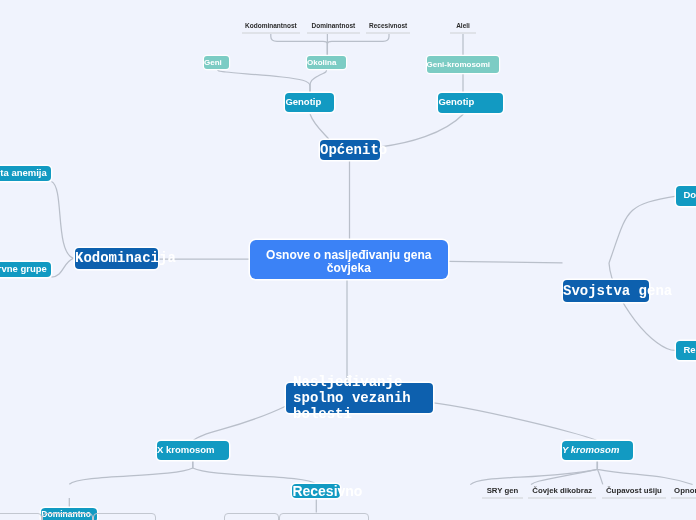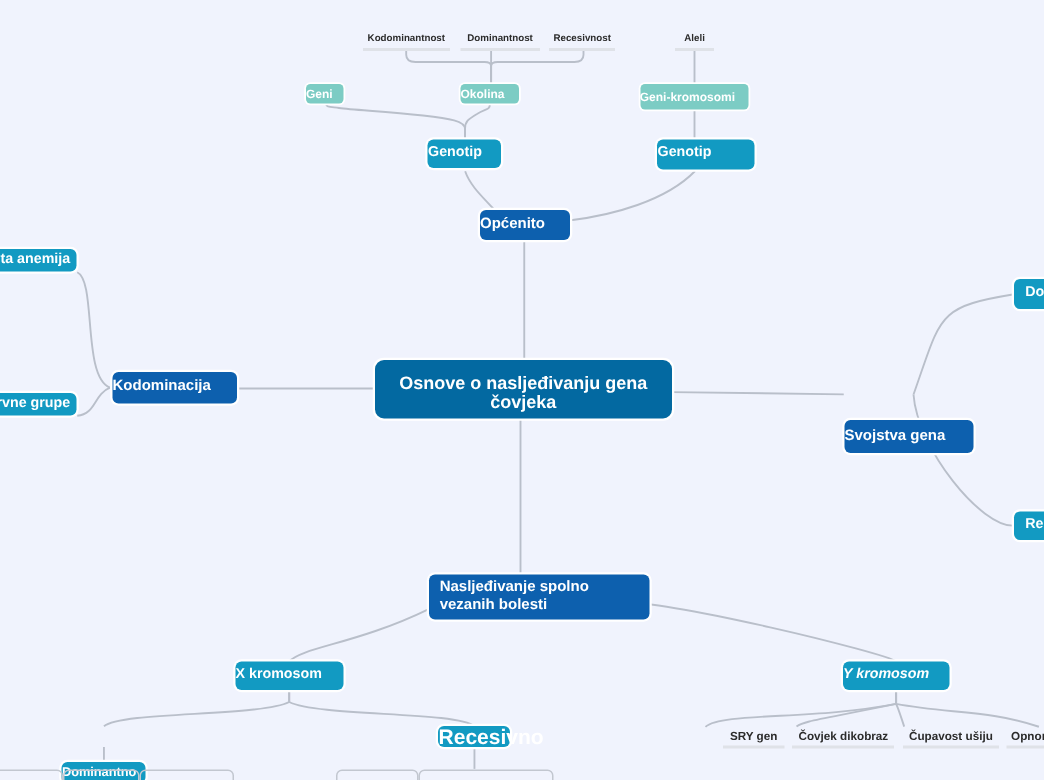--- a/index.html
+++ b/index.html
@@ -3,23 +3,23 @@
 <meta charset="utf-8">
 <style>
   html,body{margin:0;padding:0;}
   body{width:696px;height:520px;overflow:hidden;background:#f0f3fd;
        font-family:"Liberation Sans",sans-serif;-webkit-font-smoothing:antialiased;}
   #canvas{position:relative;width:696px;height:520px;}
   svg.links{position:absolute;left:0;top:0;width:696px;height:520px;overflow:visible;}
   .node{position:absolute;box-sizing:border-box;border-radius:4px;
         color:#fff;font-weight:bold;display:flex;align-items:center;justify-content:flex-start;
         text-align:center;line-height:1.15;white-space:nowrap;}
-  .n-root{background:#0369a1;border-radius:6px;font-size:12px;line-height:12.6px;white-space:normal;
+  .n-root{background:#3b82f6;border-radius:6px;font-size:12px;line-height:12.6px;white-space:normal;
           box-shadow:0 0 0 1.5px #ffffff;}
-  .n-blue{background:#0d60ae;font-size:10px;box-shadow:0 0 0 1.5px #ffffff;}
+  .n-blue{background:#0d60ae;font-size:14px;box-shadow:0 0 0 1.5px #ffffff;font-family:Liberation Mono, monospace;}
   .n-teal{background:#129ac2;font-size:9.5px;box-shadow:0 0 0 1.5px #ffffff;}
   .n-mint{background:#7cccc4;font-size:8px;border-radius:3px;box-shadow:0 0 0 1.2px #ffffff;}
   .n-line{position:absolute;color:#2b2b2b;font-weight:bold;font-size:6.5px;
           display:block;white-space:nowrap;text-align:center;}
   .n-line::after{content:"";display:block;height:2px;background:#dfe2e8;margin-top:3.2px;}
   .n-line-b{font-size:7.8px;margin-left:31px;}
   .n-line-b::after{margin-top:1.6px;}
   .obox{position:absolute;border:1px solid #c2c7d0;border-radius:4px;background:transparent;box-sizing:border-box;}
 </style>
 </head>

